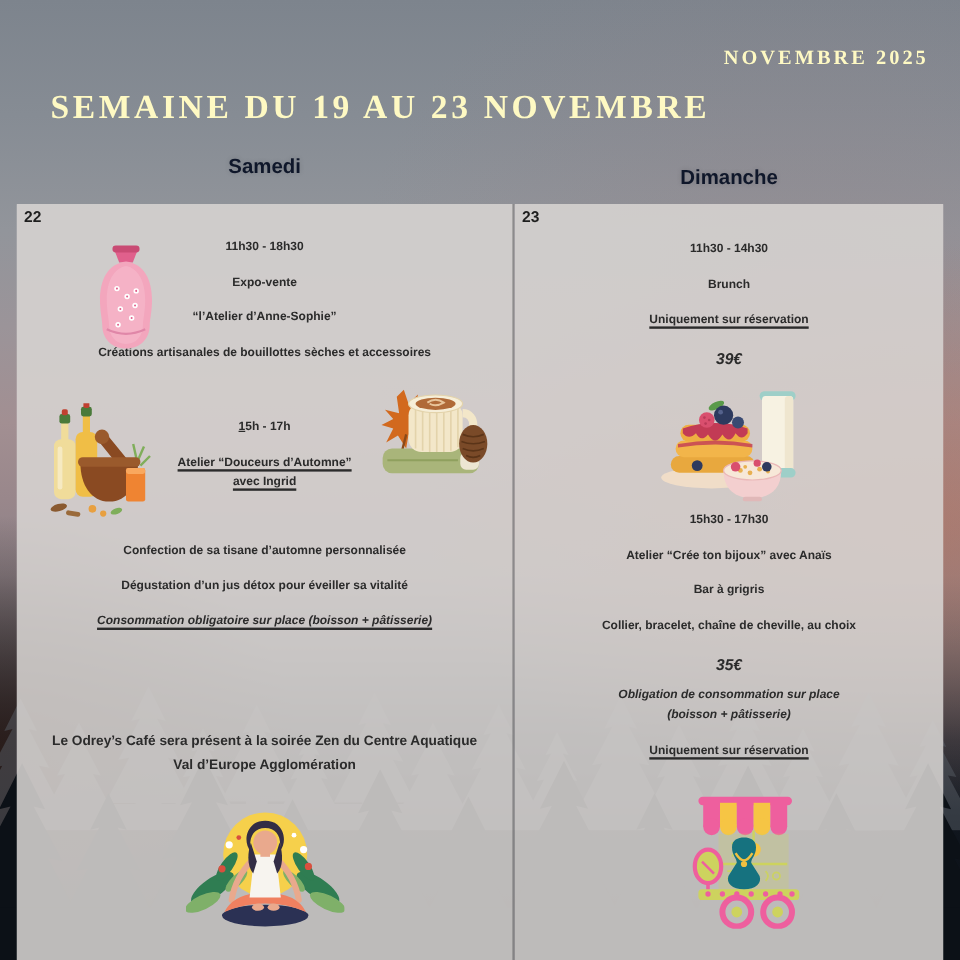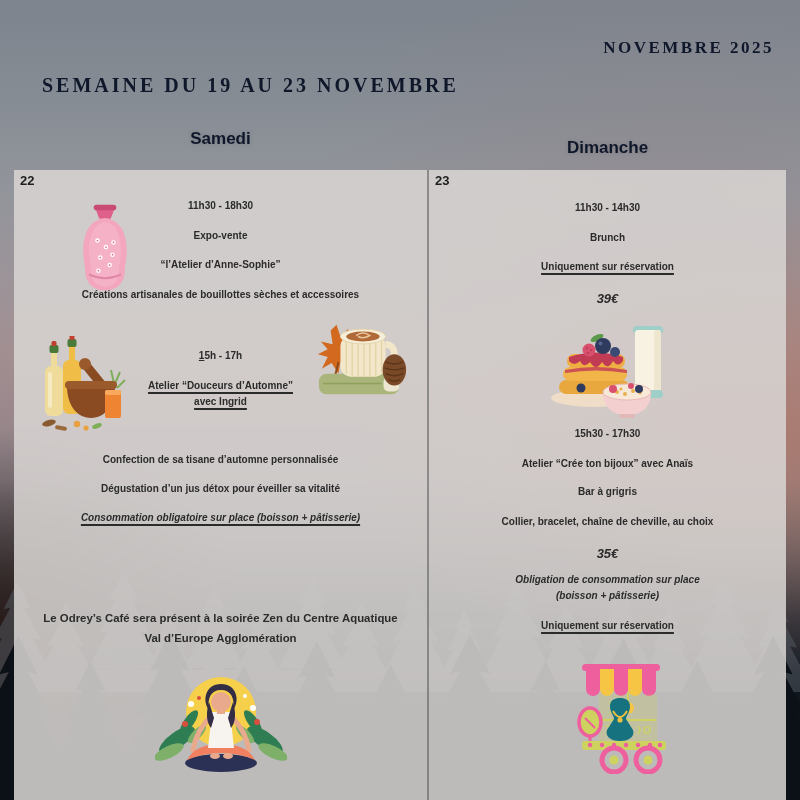--- a/index.html
+++ b/index.html
@@ -17,23 +17,23 @@
       radial-gradient(ellipse at 85% 30%, rgba(150,130,135,.35) 0%, rgba(150,130,135,0) 40%),
       linear-gradient(180deg,
         #7d848d 0%, #868c94 12%, #92959b 24%, #9b9499 34%,
         #a28f92 44%, #99878b 52%, #8b8187 60%, #606067 68%,
         #2a3039 77%, #10161e 86%, #070a10 100%);
   }
   .trees{position:absolute;left:0;width:800px;pointer-events:none;}
   .trees-far{top:492px;height:200px;opacity:.5;}
   .trees-near{top:606px;height:194px;}
   
-  .display{font-family:"Liberation Serif","DejaVu Serif",serif;font-weight:bold;color:#0f172a;}
+  .display{font-family:"Liberation Serif","DejaVu Serif",serif;font-weight:bold;color:#fef9c3;}
   .month{position:absolute;top:38px;right:26px;font-size:17px;letter-spacing:2.5px;}
-  .title{position:absolute;top:74px;left:42px;font-size:20px;letter-spacing:3px;}
+  .title{position:absolute;top:74px;left:42px;font-size:28px;letter-spacing:3px;}
   .dayname{position:absolute;color:#0f172a;font-weight:bold;font-size:17px;text-align:center;text-shadow:0 0 4px rgba(0,0,0,.15);}
   .dayname.sat{left:14px;width:413px;top:129px;}
   .dayname.sun{left:429px;width:357px;top:138px;}
   
   .panel{
     position:absolute;top:170px;height:645px;
     background:rgba(216,213,210,.87);
     box-shadow:0 1px 0 rgba(255,255,255,.25);
     color:#2b2b2b;
   }

